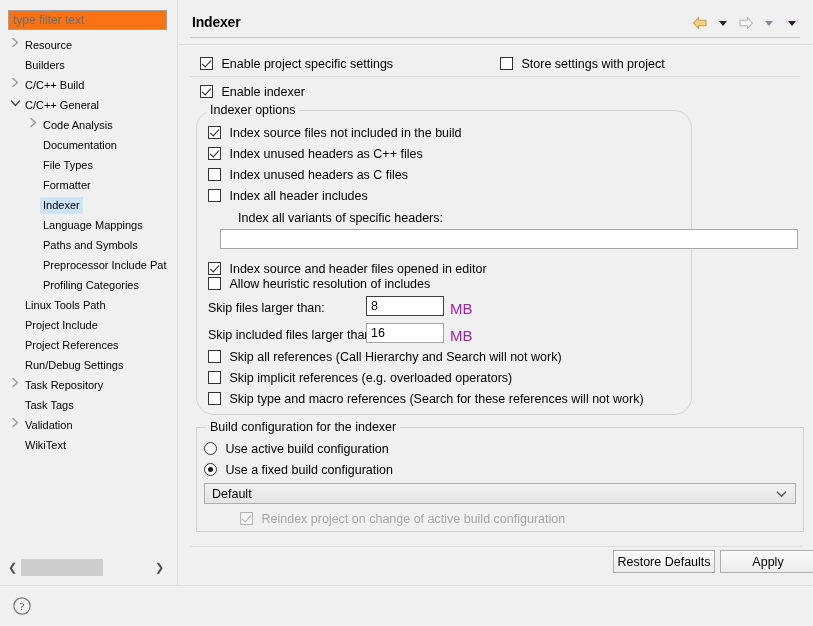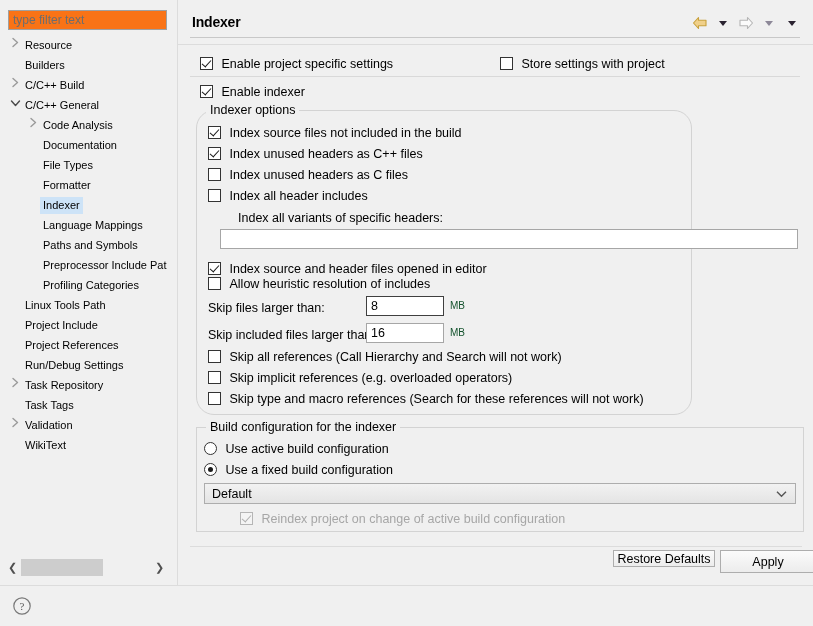--- a/index.html
+++ b/index.html
@@ -262,22 +262,22 @@
     background: #ffffff;
     font-family: "Liberation Sans", sans-serif;
     font-size: 12.5px;
     padding: 0 4px;
     color: #000;
     outline: none;
   }
   .txt.focusborder { border-color: #3f3f3f; }
   .unit {
     position: absolute;
-    font-size: 10px;
-    color: #14532d;
+    font-size: 15px;
+    color: #a21caf;
   }
 
   
   #combo {
     position: absolute;
     box-sizing: border-box;
     border: 1px solid #adadad;
     background: linear-gradient(#f2f2f2, #e4e4e4);
     font-size: 12.5px;
     color: #000;
@@ -521,21 +521,21 @@
           <path d="M1 1.8 L5.5 6.2 L10 1.8" fill="none" stroke="#555" stroke-width="1.4"></path>
         </svg>
       </span>
     </div>
 
     <div class="opt-row disabled" style="left:26px; top:512px;padding-left:36px;">
       <span class="cb checked disabled"></span>
       <span class="opt-label">Reindex project on change of active build configuration</span>
     </div>
 
-    <div class="btn" style="left:435px; top:550px; width:102px; height:17px;">Restore Defaults</div>
+    <div class="btn" style="left:435px; top:550px; width:102px; height:23px;">Restore Defaults</div>
     <div class="btn" style="left:542px; top:550px; width:96px; height:23px;">Apply</div>
   </div>
 
   <div id="content-sep"></div>
   <div id="bottom-sep"></div>
 
   <div id="bottom-bar">
     <div id="help-icon">
       <svg width="20" height="20" viewBox="0 0 20 20">
         <circle cx="10" cy="10" r="8.2" fill="none" stroke="#787878" stroke-width="1.2"></circle>

